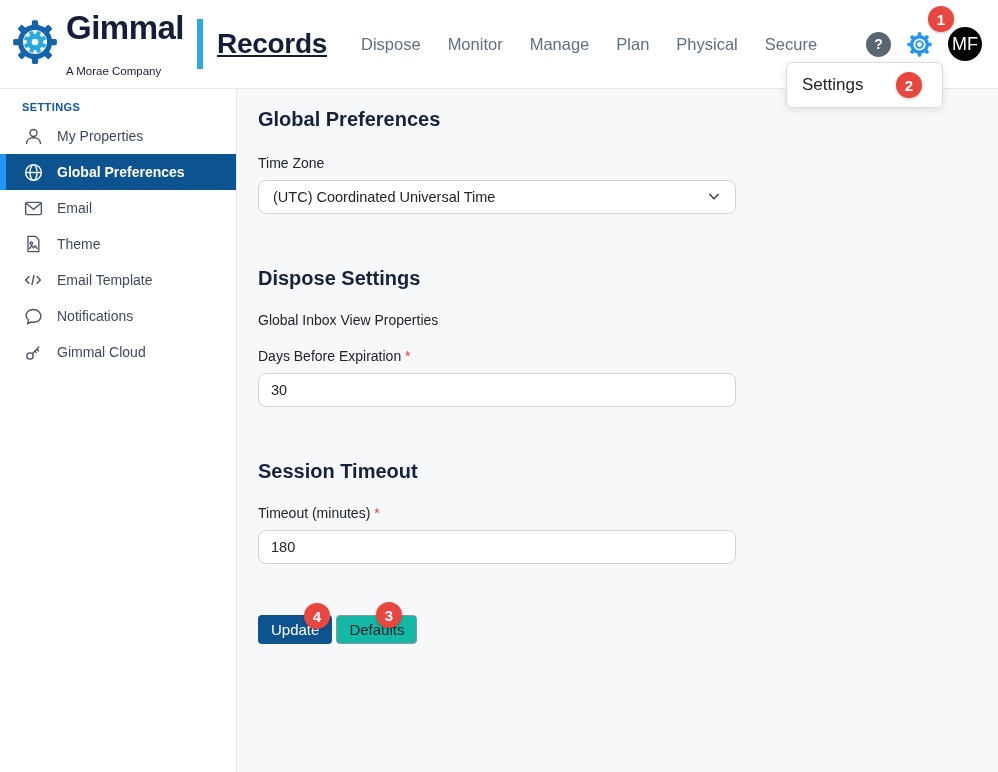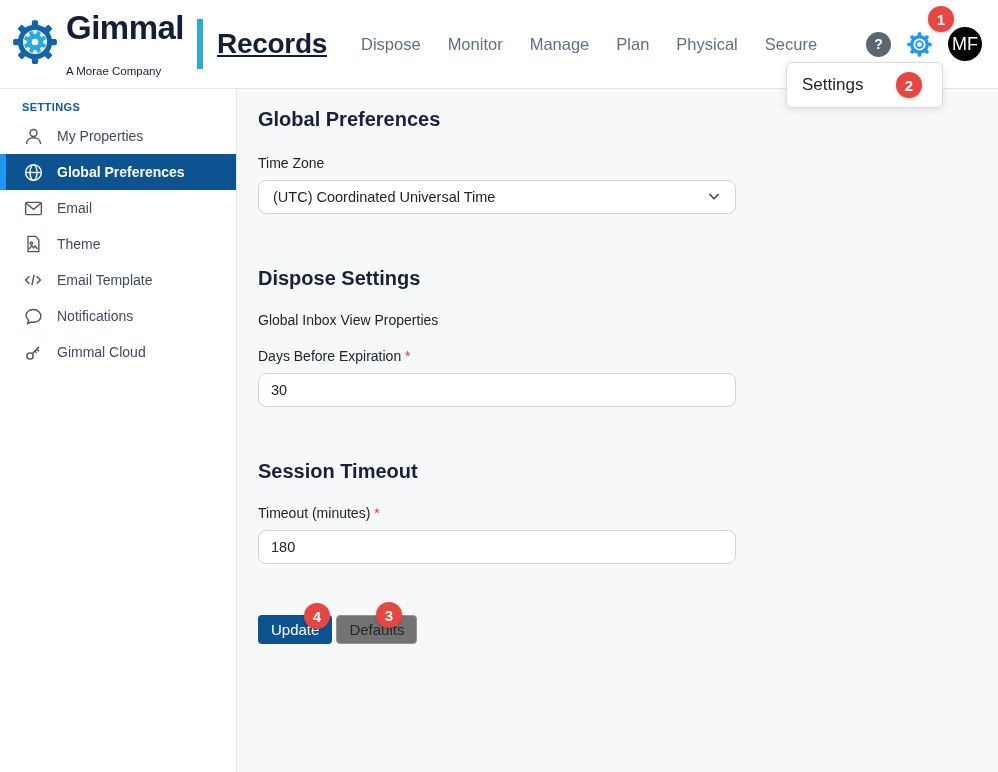--- a/index.html
+++ b/index.html
@@ -92,21 +92,21 @@
   }
   .mt24 { margin-top: 24px; }
   .mt22 { margin-top: 22px; }
   .mt20 { margin-top: 20px; }
   .mt53 { margin-top: 53px; }
 
   .btn-row { margin-top: 51px; display: flex; gap: 4px; position: relative; width: 478px; }
   .btn { height: 29px; border-radius: 4px; font-size: 15px; cursor: pointer;
          font-family: "Liberation Sans", "DejaVu Sans", sans-serif; }
   .btn-primary { background: #0d5390; color: #ffffff; border: none; padding: 0 13px; }
-  .btn-secondary { background: #737373; color: #212529; border: 1px solid #8d959d; padding: 0 12px; }
+  .btn-secondary { background: #14b8a6; color: #212529; border: 1px solid #8d959d; padding: 0 12px; }
 
   
   .dropdown {
     position: absolute; left: 786px; top: 62px; width: 157px; height: 46px;
     background: #ffffff; border: 1px solid #d9dce1; border-radius: 6px;
     box-shadow: 0 2px 8px rgba(0,0,0,0.10);
     display: flex; align-items: center; padding-left: 15px;
     font-size: 17px; color: #212529; z-index: 6; cursor: pointer;
   }
   .badge {

